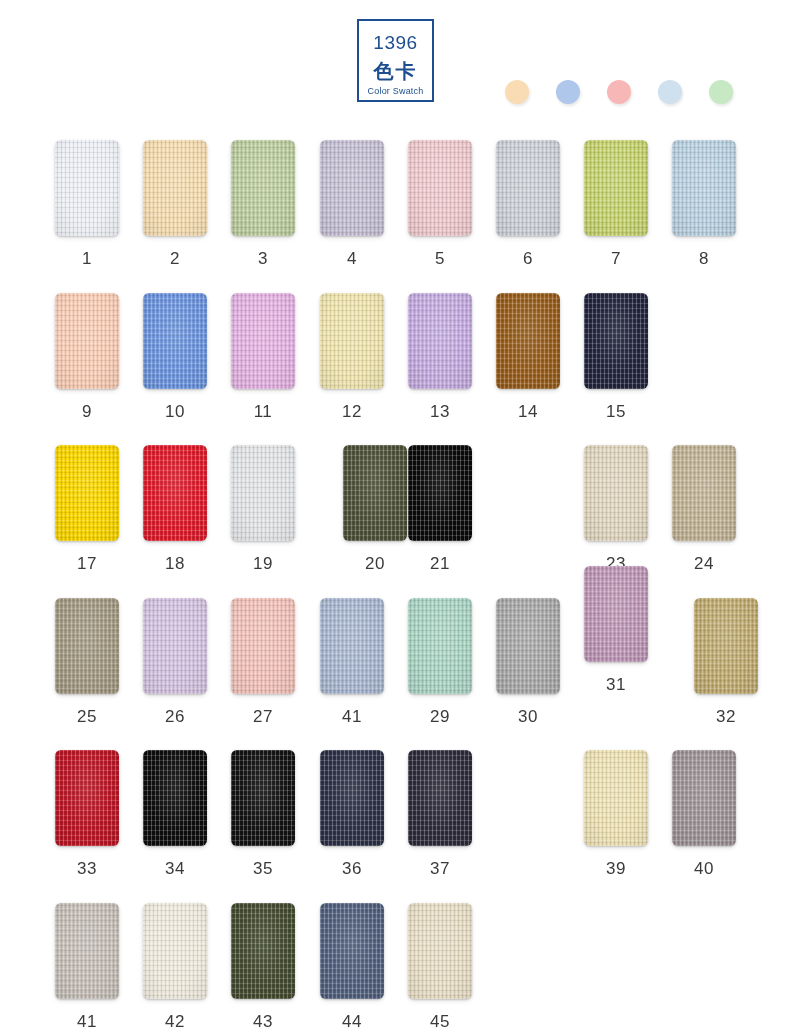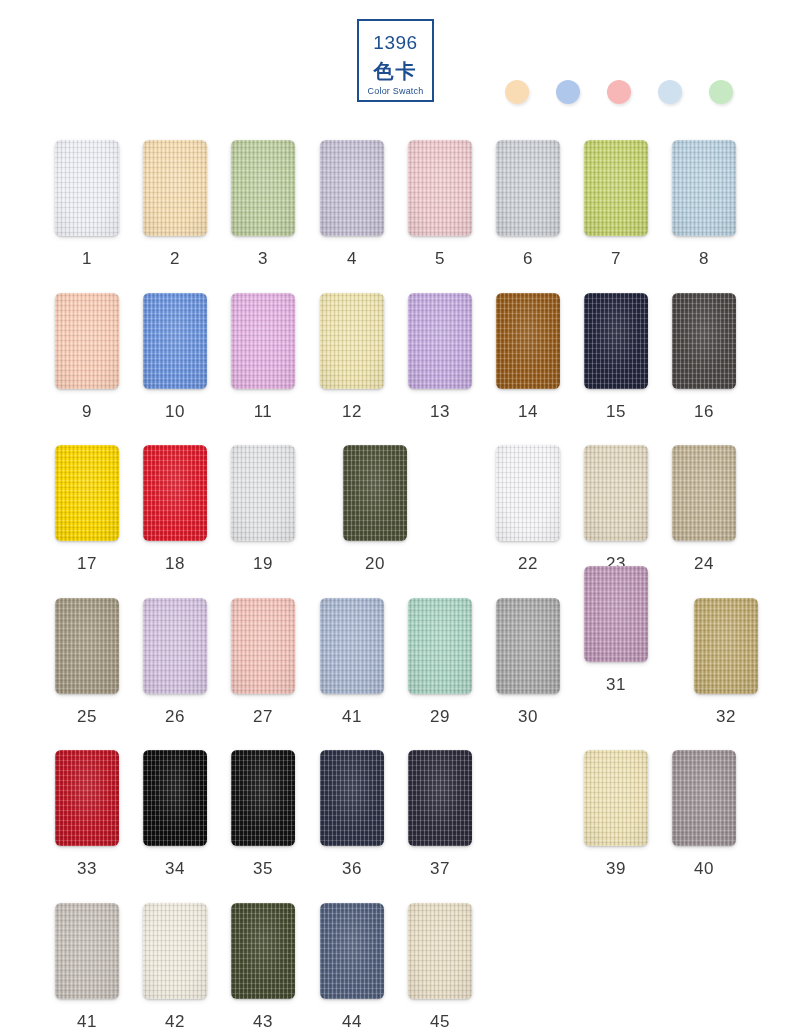--- a/index.html
+++ b/index.html
@@ -220,43 +220,39 @@
       <div class="swatch-label">13</div>
     </div>
     <div class="swatch-cell" style="left: 496px; top: 293px;">
       <div class="swatch-chip" style="background: rgb(155, 92, 21);"></div>
       <div class="swatch-label">14</div>
     </div>
     <div class="swatch-cell" style="left: 584px; top: 293px;">
       <div class="swatch-chip" style="background: rgb(34, 37, 63);"></div>
       <div class="swatch-label">15</div>
     </div>
-    <div class="swatch-cell" style="left: 672px; top: 293px;">
-      <div class="swatch-chip" style="background: rgb(75, 71, 69);"></div>
-      <div class="swatch-label">16</div>
-    </div>
     <div class="swatch-cell" style="left: 55px; top: 445px;">
       <div class="swatch-chip" style="background: rgb(246, 212, 7);"></div>
       <div class="swatch-label">17</div>
     </div>
     <div class="swatch-cell" style="left: 143px; top: 445px;">
       <div class="swatch-chip" style="background: rgb(214, 31, 46);"></div>
       <div class="swatch-label">18</div>
     </div>
     <div class="swatch-cell" style="left: 231px; top: 445px;">
       <div class="swatch-chip" style="background: rgb(227, 228, 230);"></div>
       <div class="swatch-label">19</div>
     </div>
     <div class="swatch-cell" style="left: 320px; top: 445px; padding-left: 23px;">
       <div class="swatch-chip" style="background: rgb(78, 82, 58);"></div>
       <div class="swatch-label">20</div>
     </div>
-    <div class="swatch-cell" style="left: 496px; top: 445px;">
-      <div class="swatch-chip" style="background: rgb(245, 245, 248);"></div>
-      <div class="swatch-label">22</div>
+    <div class="swatch-cell" style="left: 408px; top: 445px;">
+      <div class="swatch-chip" style="background: rgb(10, 10, 10);"></div>
+      <div class="swatch-label">21</div>
     </div>
     <div class="swatch-cell" style="left: 584px; top: 445px;">
       <div class="swatch-chip" style="background: rgb(226, 214, 188);"></div>
       <div class="swatch-label">23</div>
     </div>
     <div class="swatch-cell" style="left: 672px; top: 445px;">
       <div class="swatch-chip" style="background: rgb(195, 179, 147);"></div>
       <div class="swatch-label">24</div>
     </div>
     <div class="swatch-cell" style="left: 55px; top: 598px;">

